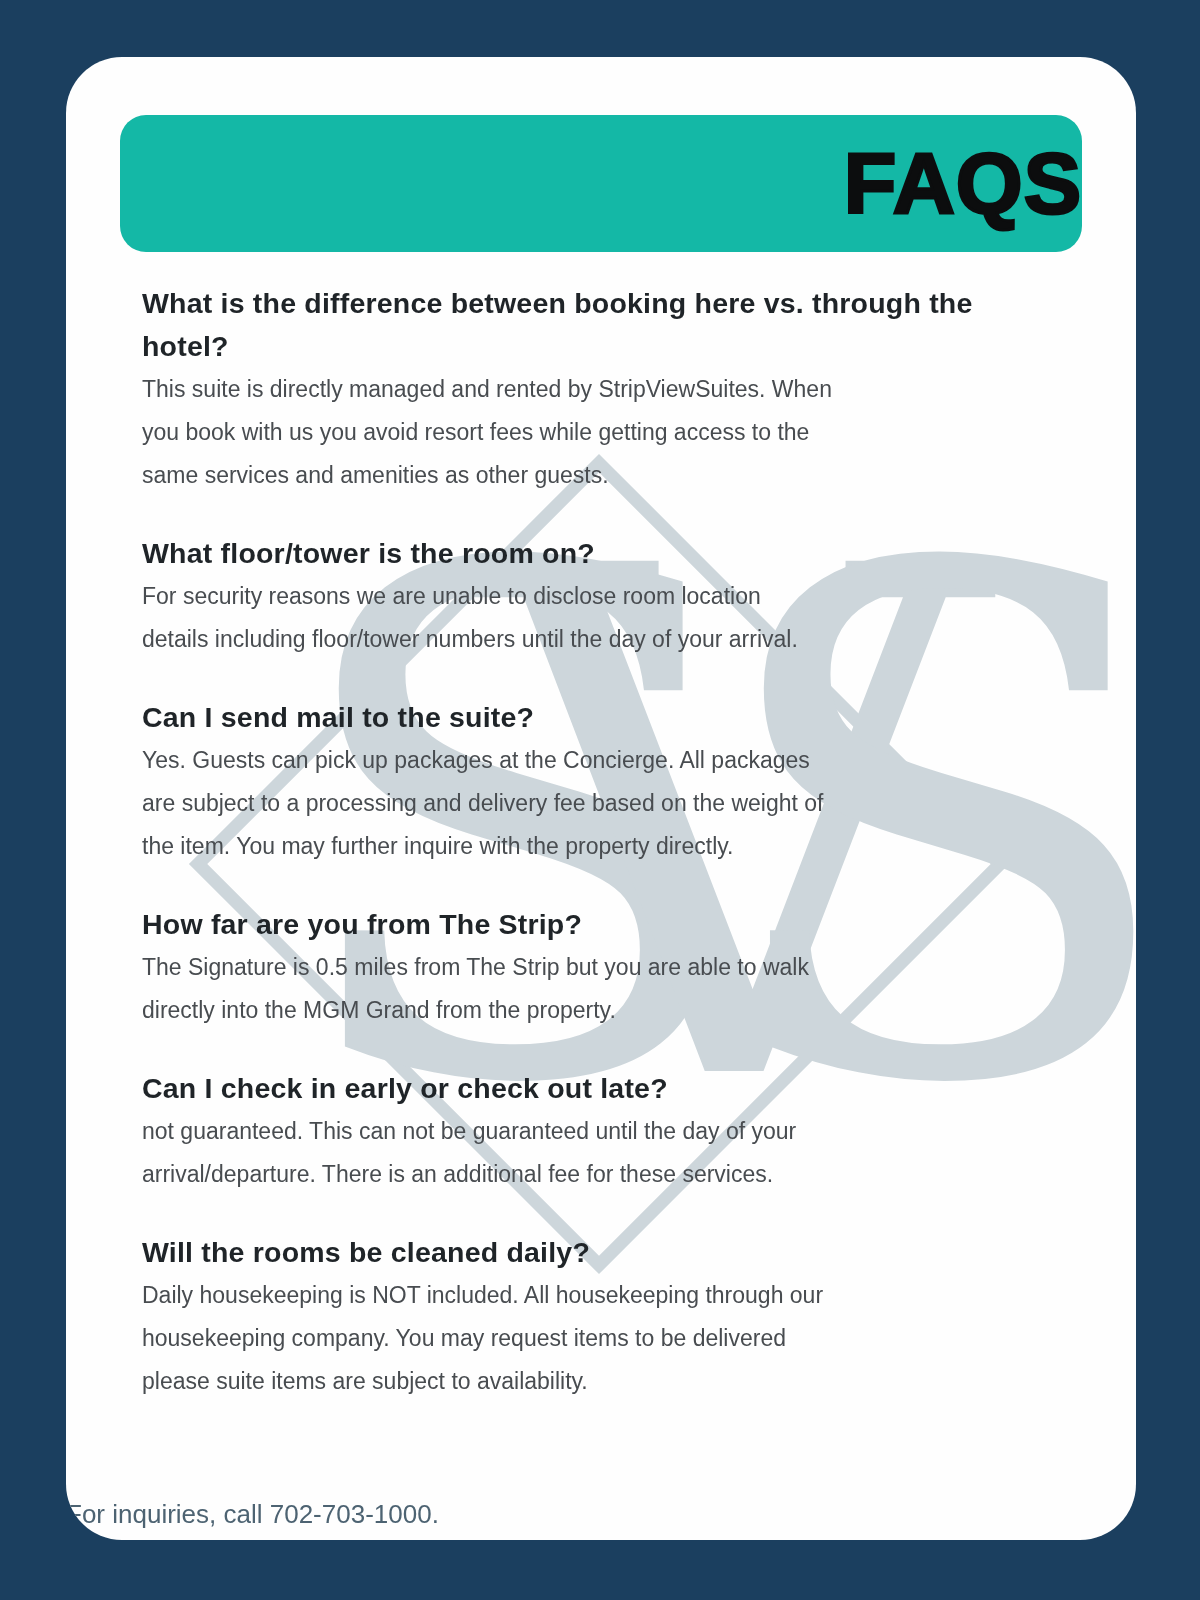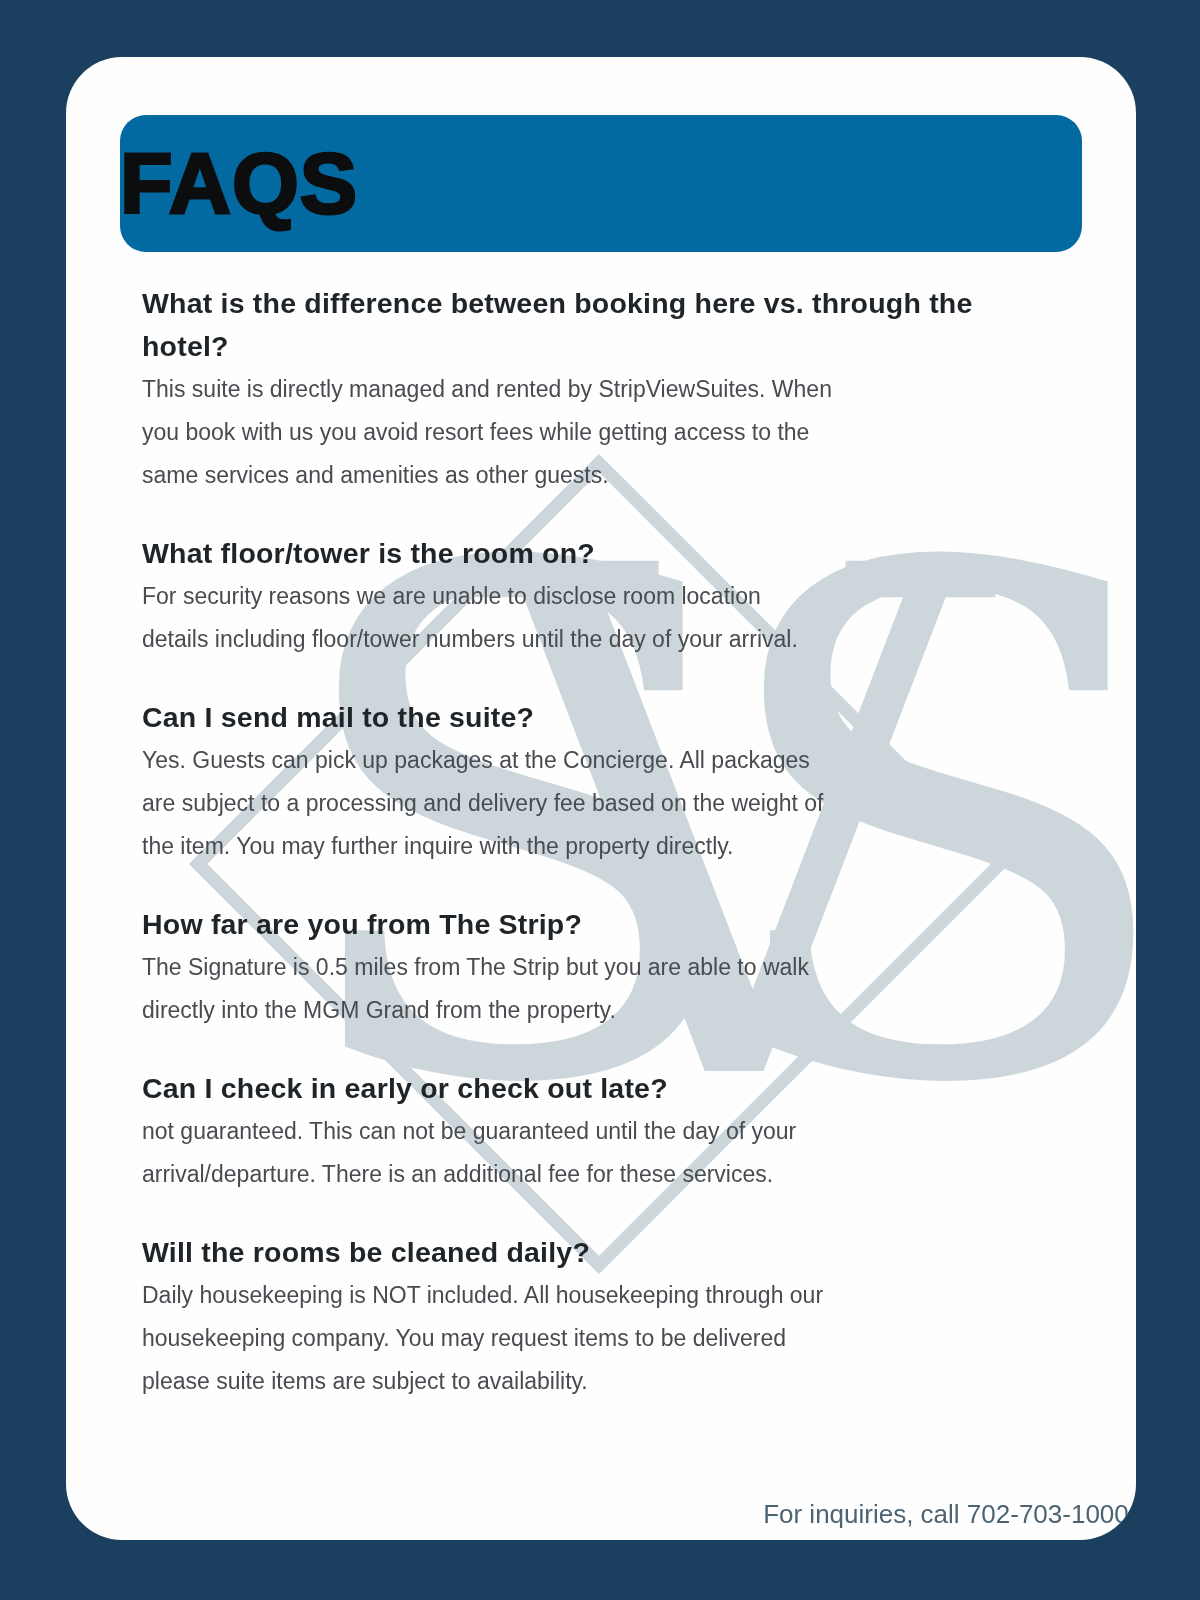--- a/index.html
+++ b/index.html
@@ -31,22 +31,22 @@
     position:absolute;left:545px;top:807px;
     transform:translate(-53%,-55%);
     font-family:"DejaVu Serif","Liberation Serif",serif;
     font-size:700px;line-height:1;white-space:nowrap;
     letter-spacing:-0.40em;color:#cdd6db;
   }
   
   .header-bar{
     position:relative;z-index:1;
     margin:58px 0 0 54px;width:962px;height:137px;
-    background:#0369a1;border-radius:26px;
-    display:flex;align-items:center;justify-content:flex-start;
+    background:#14b8a6;border-radius:26px;
+    display:flex;align-items:center;justify-content:flex-end;
   }
   .header-bar h1{
     margin:0;font-size:86px;font-weight:900;
     letter-spacing:1px;color:#0c0d0e;
     -webkit-text-stroke:3px #0c0d0e;
   }
   
   .content{
     position:relative;z-index:1;
     padding:30px 50px 0 76px;
@@ -56,21 +56,21 @@
     font-weight:bold;font-size:28.5px;line-height:43px;
     color:#1f2428;white-space:nowrap;letter-spacing:0.2px;
   }
   .a-line{
     font-size:23px;line-height:43px;
     color:#484c50;white-space:nowrap;
   }
   
   .footer{
     position:absolute;z-index:1;left:0;right:0;bottom:10px;
-    text-align:right;font-size:26px;color:#4d6372;
+    text-align:left;font-size:26px;color:#4d6372;
   }
 </style>
 </head>
 <body>
 
 <div class="page">
   <div class="card">
 
     <div class="watermark">
       <div class="wm-diamond"></div>

